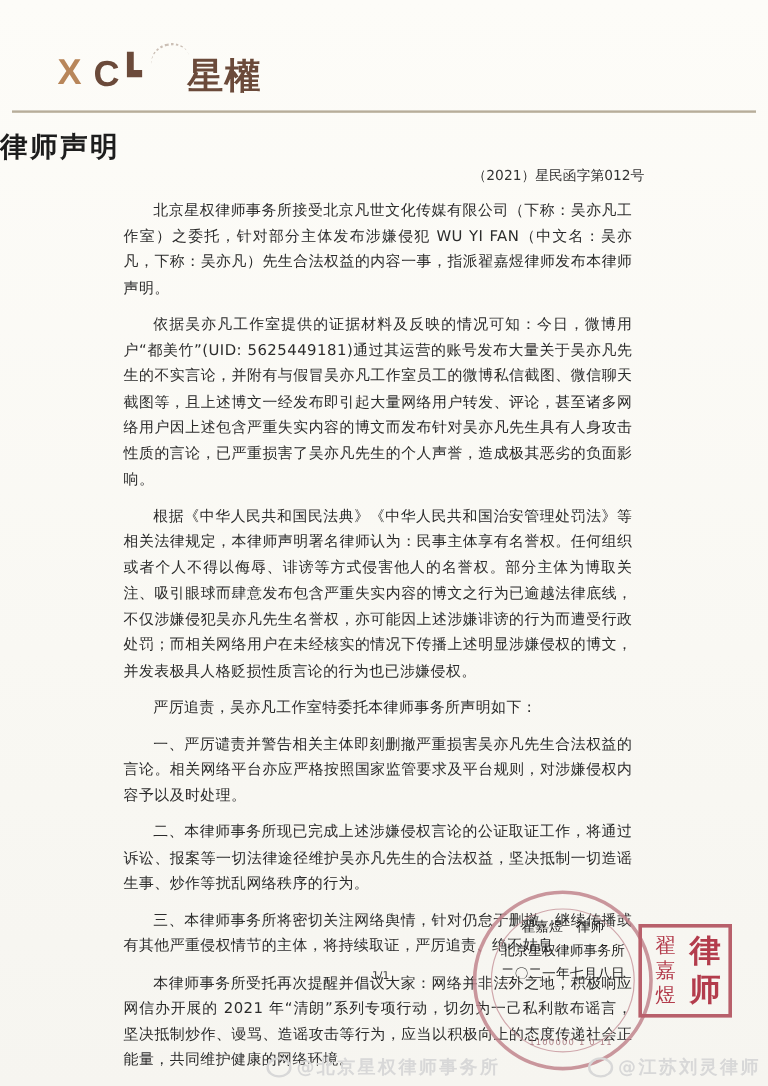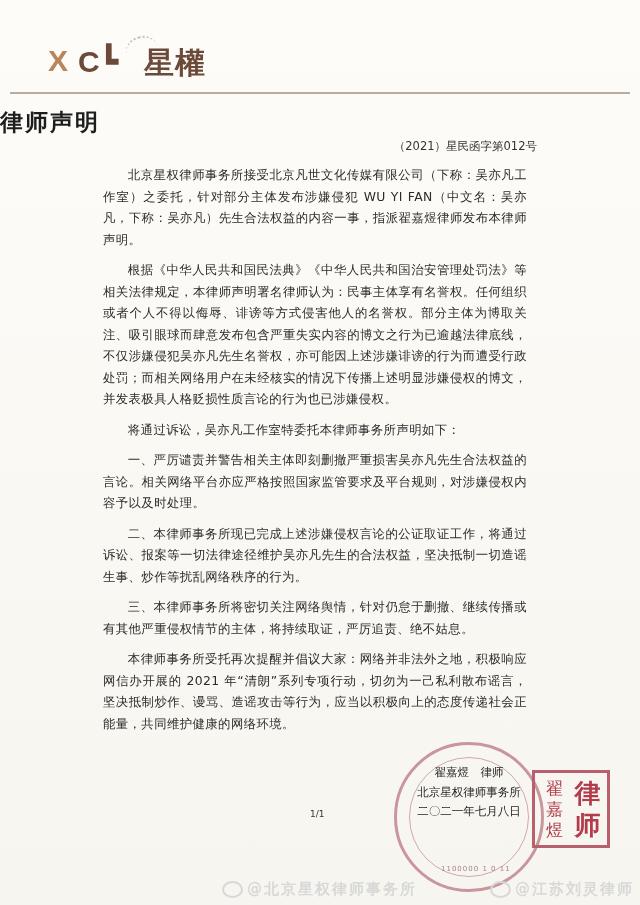--- a/index.html
+++ b/index.html
@@ -11,21 +11,21 @@
     position: relative;
   }
   .page { position: absolute; inset: 0; background: linear-gradient(180deg,#fdfcf8 0%,#f9f8f3 60%,#f6f5f0 100%); }
 
   
   .letterhead { position: absolute; left: 0; top: 0; width: 640px; height: 95px; }
   .logo { position: absolute; left: 48px; top: 36px; width: 118px; height: 40px; }
   .logo .x { position:absolute; left:0; top:8px; font-size:30px; font-weight:bold; color:#b8865a; letter-spacing:-2px; font-family:"Liberation Sans",sans-serif;}
   .logo .c { position:absolute; left:30px; top:8px; font-size:30px; font-weight:bold; color:#6b4a3a; font-family:"Liberation Sans",sans-serif;}
   .logo .fan { position:absolute; left:78px; top:0; width:32px; height:26px; border-top:2px dotted #cbbfb5; border-radius:50% 50% 0 0; transform:rotate(-15deg);}
-  .logo .brand { position:absolute; left:96px; top:7px; font-size:30px; font-weight:bold; color:#6b4a3a; letter-spacing:1px; white-space:nowrap; }
+  .logo .brand { position:absolute; left:108px; top:7px; font-size:30px; font-weight:bold; color:#6b4a3a; letter-spacing:1px; white-space:nowrap; }
   .addr { position: absolute; left: 183px; top: 52px; font-size: 7.5px; color: #a8a8a8; line-height: 11px; white-space: nowrap; }
   .rule { position: absolute; left: 10px; top: 92px; width: 620px; height: 2px; background: #b7ad9a; }
 
   .title { position: absolute; left: 0; top: 107px; width: 542px; font-size: 23px; font-weight: bold; color: #1d1d1d; letter-spacing: 2px; }
   .docno { position: absolute; right: 103px; top: 139px; font-size: 11.5px; color: #333; }
 
   .body { position: absolute; left: 103px; top: 164px; width: 424px; font-size: 12.4px; line-height: 21.5px; color: #2b2b2b; letter-spacing: 0.4px; }
   .body p { margin: 0 0 9px 0; text-indent: 2em; text-align: justify; }
 
   .signature { position: absolute; left: 409px; top: 763px; width: 120px; text-align: center; font-size: 11.5px; line-height: 19.5px; color: #1e1e1e; }
@@ -57,22 +57,23 @@
       <span class="brand">星權</span>
     </div>
     <div class="rule"></div>
   </div>
 
   <div class="title">律师声明</div>
   <div class="docno">（2021）星民函字第012号</div>
 
   <div class="body">
     <p>北京星权律师事务所接受北京凡世文化传媒有限公司（下称：吴亦凡工作室）之委托，针对部分主体发布涉嫌侵犯 WU YI FAN（中文名：吴亦凡，下称：吴亦凡）先生合法权益的内容一事，指派翟嘉煜律师发布本律师声明。</p>
+    <p>依据吴亦凡工作室提供的证据材料及反映的情况可知：今日，微博用户“都美竹”(UID: 5625449181)通过其运营的账号发布大量关于吴亦凡先生的不实言论，并附有与假冒吴亦凡工作室员工的微博私信截图、微信聊天截图等，且上述博文一经发布即引起大量网络用户转发、评论，甚至诸多网络用户因上述包含严重失实内容的博文而发布针对吴亦凡先生具有人身攻击性质的言论，已严重损害了吴亦凡先生的个人声誉，造成极其恶劣的负面影响。</p>
     <p>根据《中华人民共和国民法典》《中华人民共和国治安管理处罚法》等相关法律规定，本律师声明署名律师认为：民事主体享有名誉权。任何组织或者个人不得以侮辱、诽谤等方式侵害他人的名誉权。部分主体为博取关注、吸引眼球而肆意发布包含严重失实内容的博文之行为已逾越法律底线，不仅涉嫌侵犯吴亦凡先生名誉权，亦可能因上述涉嫌诽谤的行为而遭受行政处罚；而相关网络用户在未经核实的情况下传播上述明显涉嫌侵权的博文，并发表极具人格贬损性质言论的行为也已涉嫌侵权。</p>
-    <p>将通过诉讼，吴亦凡工作室特委托本律师事务所声明如下：</p>
+    <p>严厉追责，吴亦凡工作室特委托本律师事务所声明如下：</p>
     <p>一、严厉谴责并警告相关主体即刻删撤严重损害吴亦凡先生合法权益的言论。相关网络平台亦应严格按照国家监管要求及平台规则，对涉嫌侵权内容予以及时处理。</p>
     <p>二、本律师事务所现已完成上述涉嫌侵权言论的公证取证工作，将通过诉讼、报案等一切法律途径维护吴亦凡先生的合法权益，坚决抵制一切造谣生事、炒作等扰乱网络秩序的行为。</p>
     <p>三、本律师事务所将密切关注网络舆情，针对仍怠于删撤、继续传播或有其他严重侵权情节的主体，将持续取证，严厉追责、绝不姑息。</p>
     <p>本律师事务所受托再次提醒并倡议大家：网络并非法外之地，积极响应网信办开展的 2021 年“清朗”系列专项行动，切勿为一己私利散布谣言，坚决抵制炒作、谩骂、造谣攻击等行为，应当以积极向上的态度传递社会正能量，共同维护健康的网络环境。</p>
   </div>
 
   <div class="seal-round">
     <div class="inner"></div>
     <div class="serial">1100000 1 0 11</div>
   </div>

